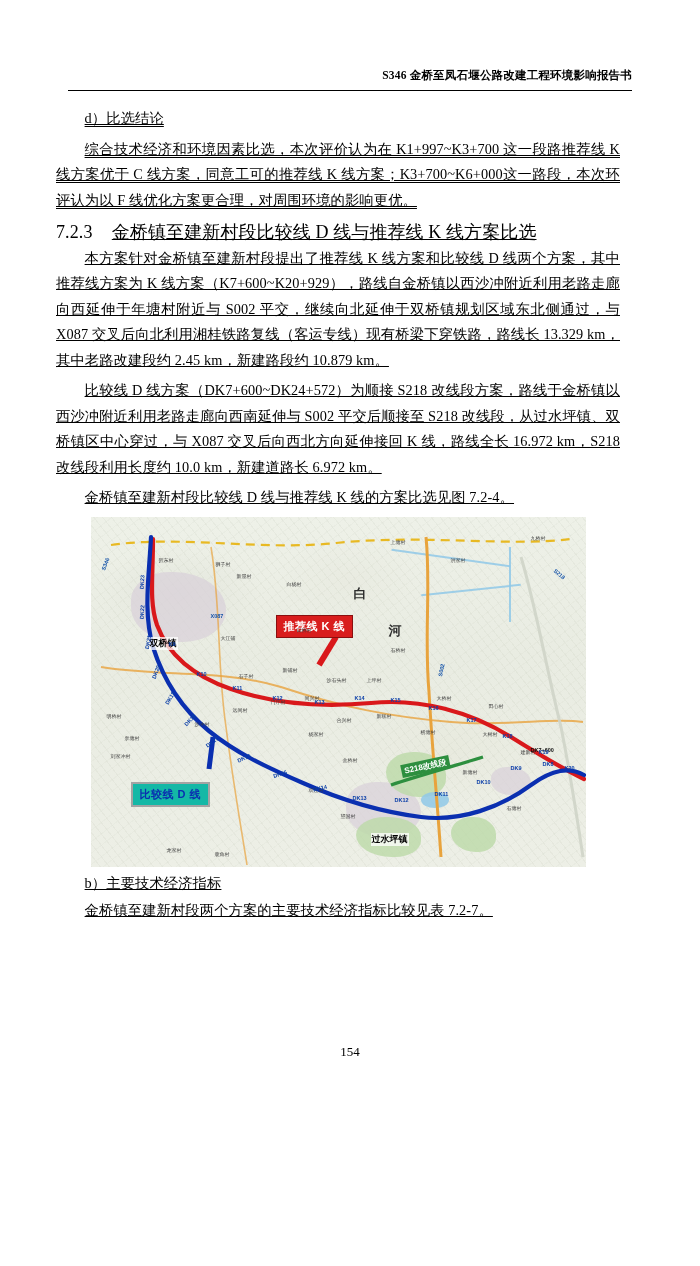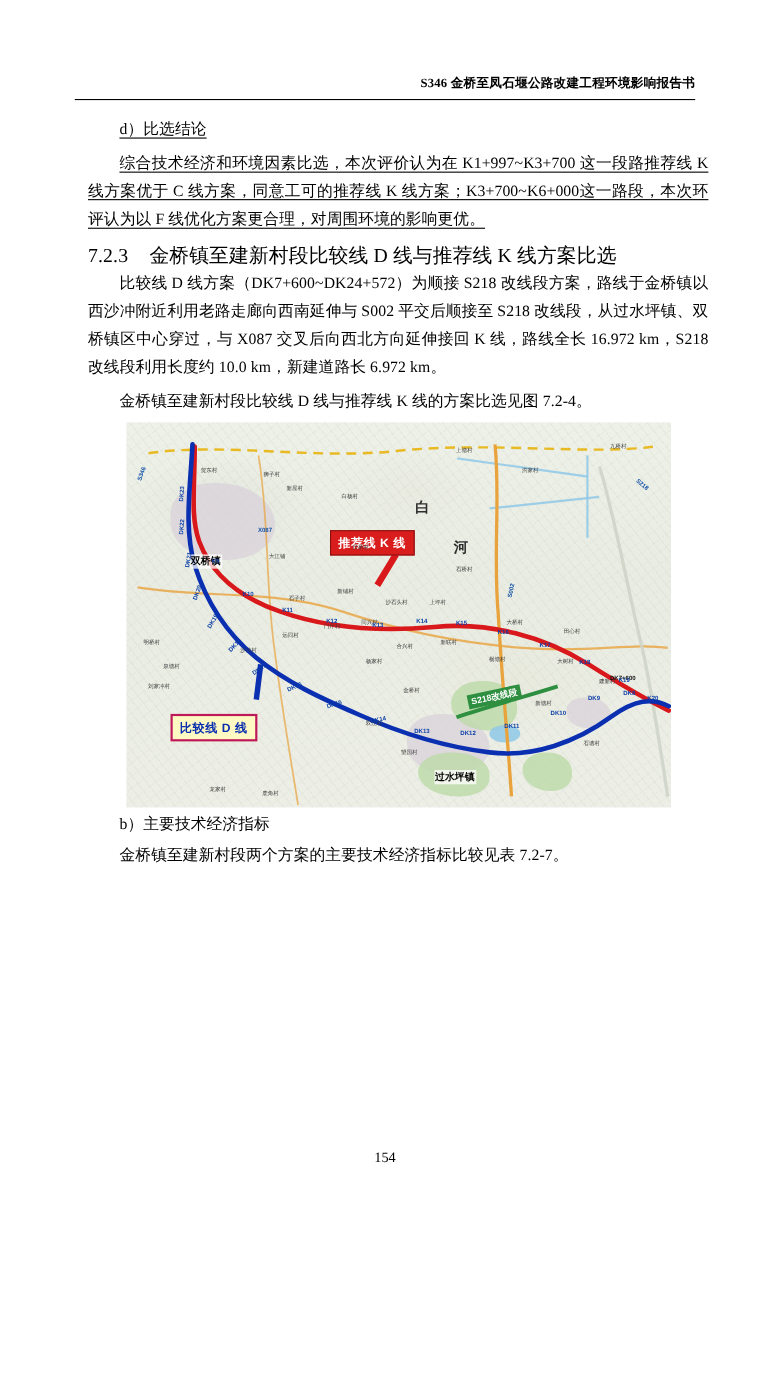--- a/index.html
+++ b/index.html
@@ -36,22 +36,23 @@
   .header-rule {
     position: absolute;
     top: 90px;
     left: 68px;
     width: 564px;
     border-bottom: 1.2px solid #000;
   }
   .content {
     position: absolute;
     top: 106px;
-    left: 80px;
+    left: 56px;
     width: 564px;
+    text-decoration: underline;
   }
   p {
     margin: 0 0 5px 0;
     font-size: 14.3px;
     line-height: 25.5px;
     text-align: justify;
     text-justify: inter-ideograph;
     letter-spacing: 0.1px;
   }
   .indent {
@@ -174,21 +175,21 @@
     position: absolute;
     font-family: "Liberation Sans", sans-serif;
     font-weight: bold;
     font-size: 11px;
     color: #ffffff;
     padding: 3px 7px;
     white-space: nowrap;
     letter-spacing: .5px;
   }
   .callout.red { background: #d91d1d; border: 1px solid #8a0f0f; }
-  .callout.blue { background: #fef9c3; color: #0a2fb0; border: 2px solid #be185d; }
+  .callout.blue { background: #14b8a6; color: #0a2fb0; border: 2px solid #a3a3a3; }
   .road-tag {
     position: absolute;
     font-family: "Liberation Sans", sans-serif;
     font-size: 5.5px;
     font-weight: bold;
     color: #0a3ea8;
     white-space: nowrap;
   }
   .km-tag {
     position: absolute;
@@ -222,20 +223,21 @@
 
     <p class="indent underline">d）比选结论</p>
 
     <p class="indent underline">综合技术经济和环境因素比选，本次评价认为在 K1+997~K3+700 这一段路推荐线 K 线方案优于 C 线方案，同意工可的推荐线 K 线方案；K3+700~K6+000这一路段，本次环评认为以 F 线优化方案更合理，对周围环境的影响更优。</p>
 
     <p class="sec-head">
       <span class="sec-num">7.2.3</span><span>金桥镇至建新村段比较线 D 线与推荐线 K 线方案比选</span>
     </p>
 
 
+    <p class="indent">本方案针对金桥镇至建新村段提出了推荐线 K 线方案和比较线 D 线两个方案，其中推荐线方案为 K 线方案（K7+600~K20+929），路线自金桥镇以西沙冲附近利用老路走廊向西延伸于年塘村附近与 S002 平交，继续向北延伸于双桥镇规划区域东北侧通过，与 X087 交叉后向北利用湘桂铁路复线（客运专线）现有桥梁下穿铁路，路线长 13.329 km，其中老路改建段约 2.45 km，新建路段约 10.879 km。</p>
 
     <p class="indent">比较线 D 线方案（DK7+600~DK24+572）为顺接 S218 改线段方案，路线于金桥镇以西沙冲附近利用老路走廊向西南延伸与 S002 平交后顺接至 S218 改线段，从过水坪镇、双桥镇区中心穿过，与 X087 交叉后向西北方向延伸接回 K 线，路线全长 16.972 km，S218 改线段利用长度约 10.0 km，新建道路长 6.972 km。</p>
 
     <p class="indent">金桥镇至建新村段比较线 D 线与推荐线 K 线的方案比选见图 7.2-4。</p>
 
     <div class="figure-wrap">
       <div class="map">
         <div class="map-bg"></div>
         <div class="map-noise"></div>
 

